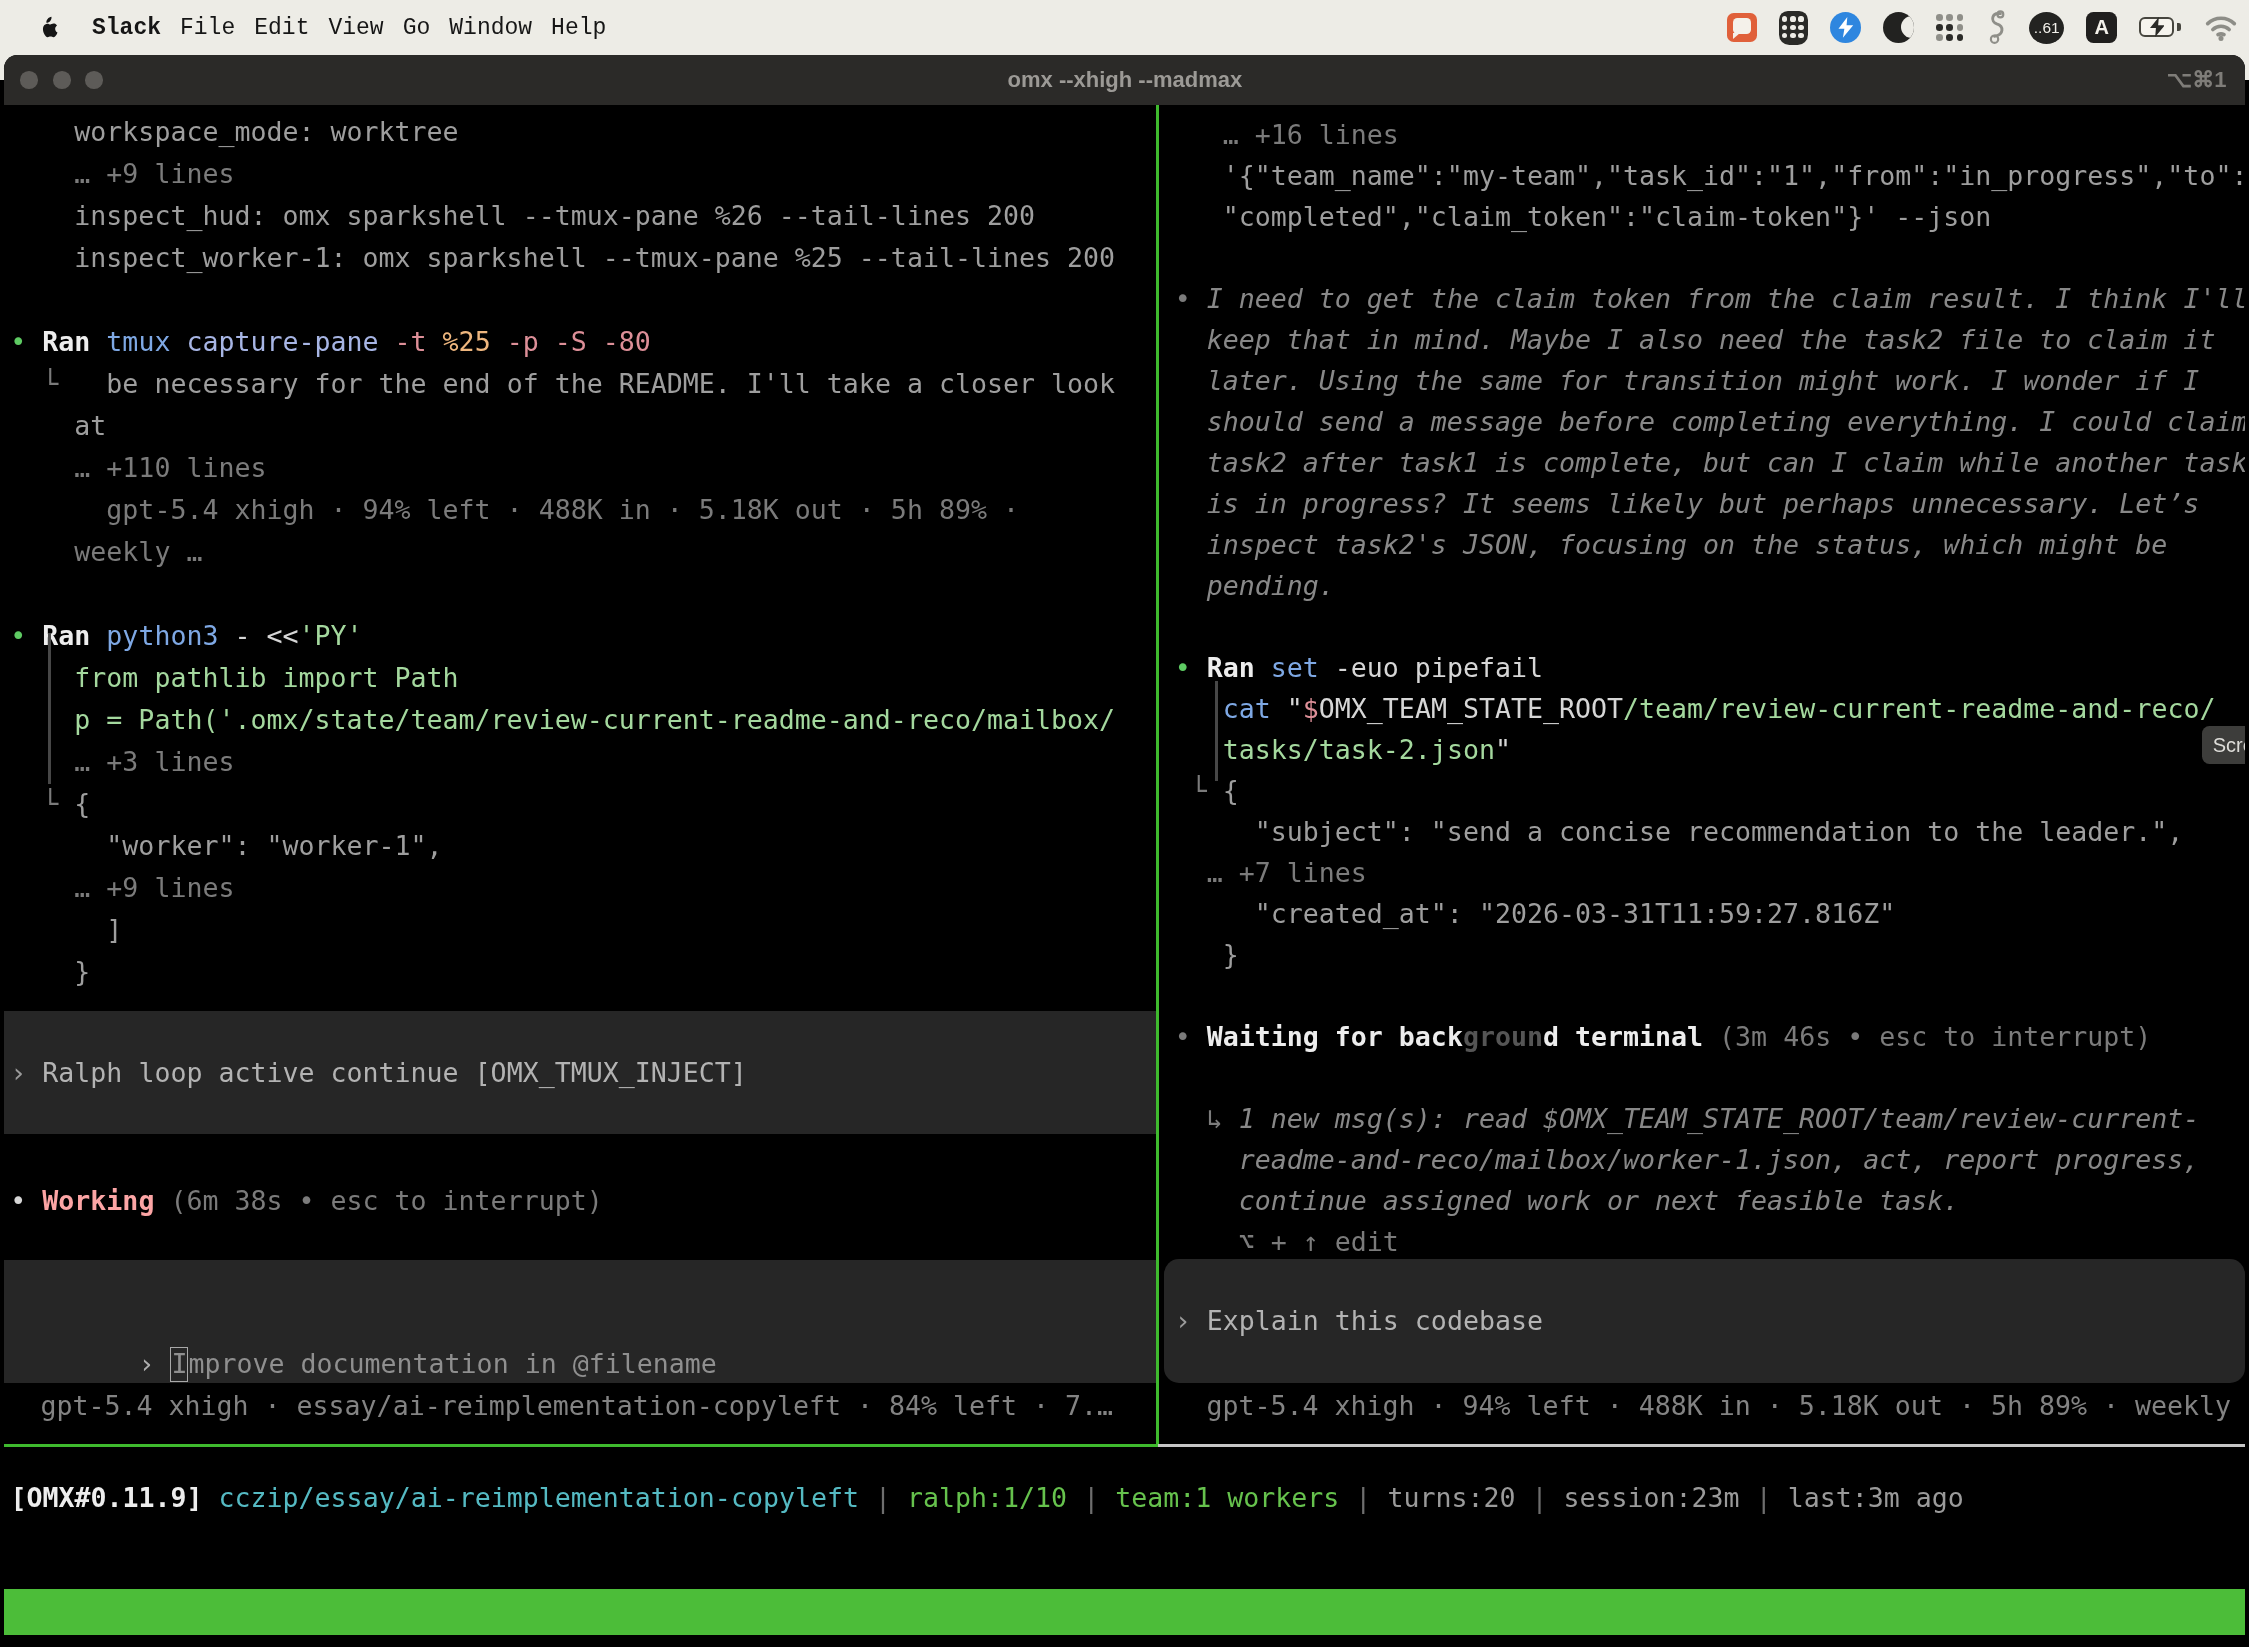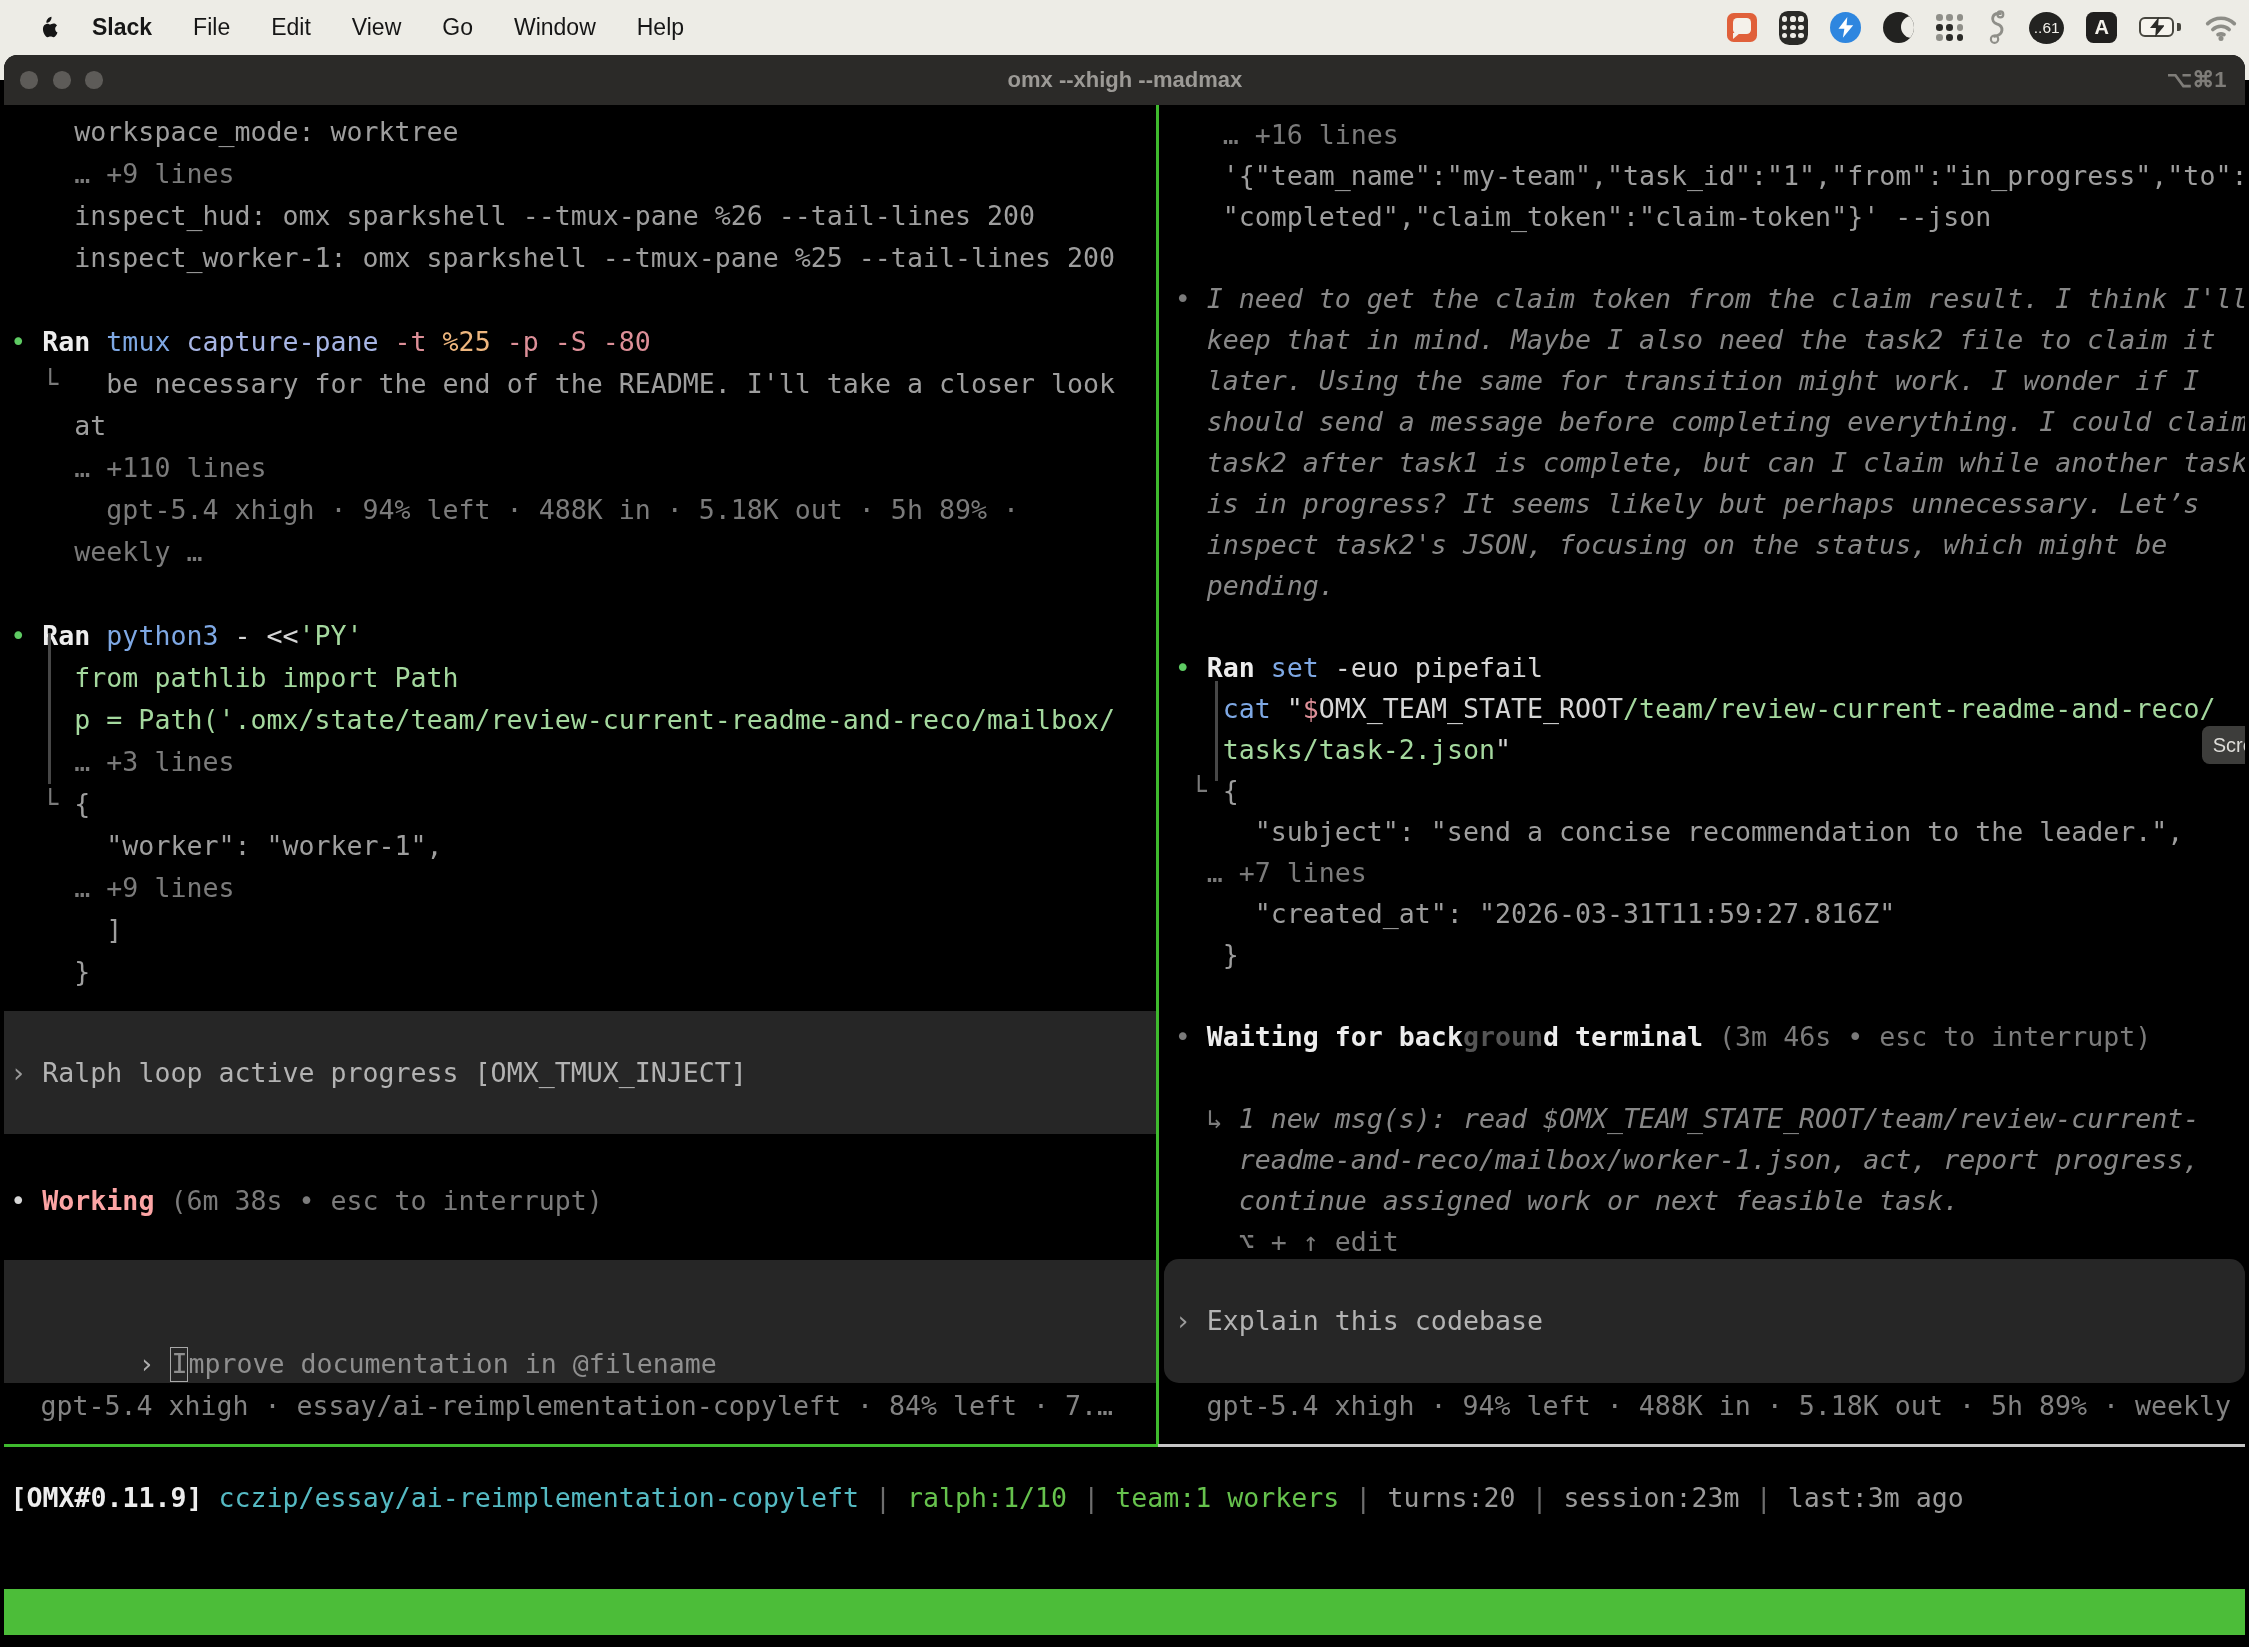--- a/index.html
+++ b/index.html
@@ -1,21 +1,21 @@
 <!DOCTYPE html>
 <html style="font-size:11.8px"><head>
 <meta charset="utf-8">
 <style>
   html,body{margin:0;padding:0;background:#000;}
   body{width:2250px;height:1648px;position:relative;font-family:"DejaVu Sans Mono",monospace;overflow:hidden;}
 
   
   .menubar{position:absolute;top:0;left:0;width:2250px;height:55px;background:#edece6;display:flex;align-items:center;color:#161616;font-family:"Liberation Sans",sans-serif;font-size:23px;z-index:5;}
   .apple{margin-left:38px;display:flex;align-items:center;}
-  .menus{display:flex;gap:41px;margin-left:34px;}
+  .menus{display:flex;gap:19px;margin-left:34px;font-family:Liberation Mono, monospace;}
   .menu-item{cursor:default;}
   .menu-item.bold{font-weight:bold;}
   .statusicons{margin-left:auto;margin-right:11.8px;display:flex;align-items:center;gap:22px;}
   .icn{display:flex;align-items:center;justify-content:center;}
   .rec{width:29.5px;height:29.5px;background:#e0603a;border-radius:6.6px;position:relative;}
   .rec .inner{position:absolute;left:5.9px;top:5.2px;width:17.7px;height:16px;background:#f4f1ea;border-radius:4.4px;}
   .rec .tail{position:absolute;left:5.9px;top:20px;width:0;height:0;border-left:7.4px solid #f4f1ea;border-bottom:6.6px solid transparent;}
   .shield{width:29.5px;height:34px;background:#2a2a27;border-radius:8.9px 8.9px 10.3px 10.3px;display:grid;grid-template-columns:repeat(3,5.9px);grid-template-rows:repeat(3,5.9px);gap:2.2px;align-content:center;justify-content:center;}
   .shield i{width:5.2px;height:5.2px;border-radius:50%;background:#edece6;}
   .boltapp{width:31px;height:31px;border-radius:50%;background:#2e86df;position:relative;}
@@ -188,21 +188,21 @@
 
     <div class="pane right">
       <div class="flow"><div class="row"><span style="color: rgb(123, 123, 123);">   … +16 lines</span></div><div class="row"><span style="color: rgb(158, 158, 158);">   '{"team_name":"my-team","task_id":"1","from":"in_progress","to":</span></div><div class="row"><span style="color: rgb(158, 158, 158);">   "completed","claim_token":"claim-token"}' --json</span></div><div class="row"></div><div class="row"><span style="color: rgb(123, 123, 123);">• </span><span class="i" style="color: rgb(136, 136, 136);">I need to get the claim token from the claim result. I think I'll</span></div><div class="row"><span class="i" style="color: rgb(136, 136, 136);">  keep that in mind. Maybe I also need the task2 file to claim it</span></div><div class="row"><span class="i" style="color: rgb(136, 136, 136);">  later. Using the same for transition might work. I wonder if I</span></div><div class="row"><span class="i" style="color: rgb(136, 136, 136);">  should send a message before completing everything. I could claim</span></div><div class="row"><span class="i" style="color: rgb(136, 136, 136);">  task2 after task1 is complete, but can I claim while another task</span></div><div class="row"><span class="i" style="color: rgb(136, 136, 136);">  is in progress? It seems likely but perhaps unnecessary. Let’s</span></div><div class="row"><span class="i" style="color: rgb(136, 136, 136);">  inspect task2's JSON, focusing on the status, which might be</span></div><div class="row"><span class="i" style="color: rgb(136, 136, 136);">  pending.</span></div><div class="row"></div><div class="row"><span style="color: rgb(94, 203, 99);">• </span><span class="b" style="color: rgb(237, 237, 237);">Ran </span><span style="color: rgb(126, 168, 228);">set </span><span style="color: rgb(214, 214, 214);">-euo pipefail</span></div><div class="row"><span style="color: rgb(158, 158, 158);">   </span><span style="color: rgb(126, 168, 228);">cat </span><span style="color: rgb(214, 214, 214);">"</span><span style="color: rgb(221, 143, 152);">$</span><span style="color: rgb(214, 214, 214);">OMX_TEAM_STATE_ROOT</span><span style="color: rgb(164, 216, 158);">/team/review-current-readme-and-reco/</span></div><div class="row"><span style="color: rgb(158, 158, 158);">   </span><span style="color: rgb(164, 216, 158);">tasks/task-2.json</span><span style="color: rgb(214, 214, 214);">"</span></div><div class="row"><span style="color: rgb(123, 123, 123);"> └ </span><span style="color: rgb(158, 158, 158);">{</span></div><div class="row"><span style="color: rgb(158, 158, 158);">     "subject": "send a concise recommendation to the leader.",</span></div><div class="row"><span style="color: rgb(123, 123, 123);">  … +7 lines</span></div><div class="row"><span style="color: rgb(158, 158, 158);">     "created_at": "2026-03-31T11:59:27.816Z"</span></div><div class="row"><span style="color: rgb(158, 158, 158);">   }</span></div><div class="row"></div><div class="row"><span style="color: rgb(123, 123, 123);">• </span><span class="b" style="color: rgb(237, 237, 237);">Waiting for back</span><span class="b" style="color: rgb(85, 85, 85);">groun</span><span class="b" style="color: rgb(237, 237, 237);">d terminal</span><span style="color: rgb(123, 123, 123);"> (3m 46s • esc to interrupt)</span></div><div class="row"></div><div class="row"><span style="color: rgb(123, 123, 123);">  ↳ </span><span class="i" style="color: rgb(136, 136, 136);">1 new msg(s): read $OMX_TEAM_STATE_ROOT/team/review-current-</span></div><div class="row"><span class="i" style="color: rgb(136, 136, 136);">    readme-and-reco/mailbox/worker-1.json, act, report progress,</span></div><div class="row"><span class="i" style="color: rgb(136, 136, 136);">    continue assigned work or next feasible task.</span></div><div class="row"><span style="color: rgb(123, 123, 123);">    ⌥ + ↑ edit</span></div></div>
     </div>
 
     <div class="vborder"></div>
     <div class="vline vl-left"></div>
     <div class="vline vl-right"></div>
 
     <div class="band band-l1">
-      <div class="bandline"><span style="color: rgb(154, 154, 154);">› </span><span style="color: rgb(179, 179, 179);">Ralph loop active progress [OMX_TMUX_INJECT]</span></div>
+      <div class="bandline"><span style="color: rgb(154, 154, 154);">› </span><span style="color: rgb(179, 179, 179);">Ralph loop active continue [OMX_TMUX_INJECT]</span></div>
     </div>
 
     <div class="row-abs working"><span style="color: rgb(214, 214, 214);">• </span><span class="b" style="color: #fca5a5;">Working</span><span style="color: rgb(123, 123, 123);"> (6m 38s • esc to interrupt)</span></div>
 
     <div class="band band-l2">
       <div class="bandline">
         <span class="chev">› </span><span class="cursor">I</span><span class="ph">mprove documentation in @filename</span>
       </div>
     </div>
 

